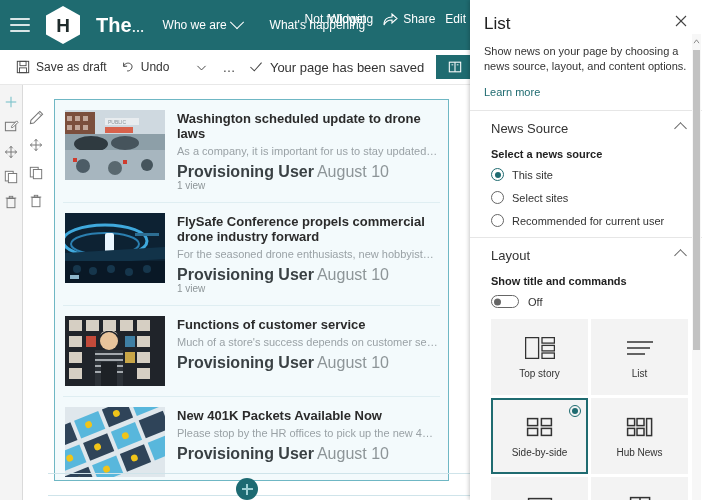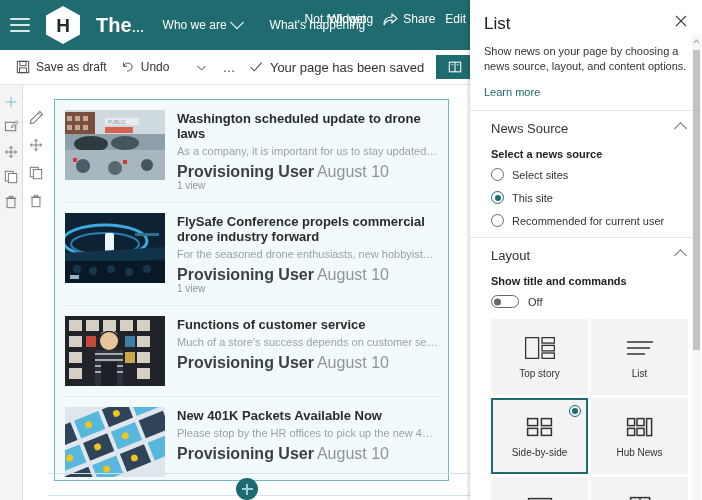--- a/index.html
+++ b/index.html
@@ -472,26 +472,26 @@
 
     
     <div class="section">
       <div class="section-head">
         <span class="section-title">News Source</span>
         <span class="caret-up"></span>
       </div>
       <div class="field-label">Select a news source</div>
 
       <div class="radio-row">
+        <span class="radio on"></span>
+        <span class="radio-label">This site</span>
+      </div>
+      <div class="radio-row">
         <span class="radio"></span>
         <span class="radio-label">Select sites</span>
-      </div>
-      <div class="radio-row">
-        <span class="radio on"></span>
-        <span class="radio-label">This site</span>
       </div>
       <div class="radio-row">
         <span class="radio"></span>
         <span class="radio-label">Recommended for current user</span>
       </div>
     </div>
 
     <div class="panel-sep" style="margin-top:8px;"></div>
 
     

